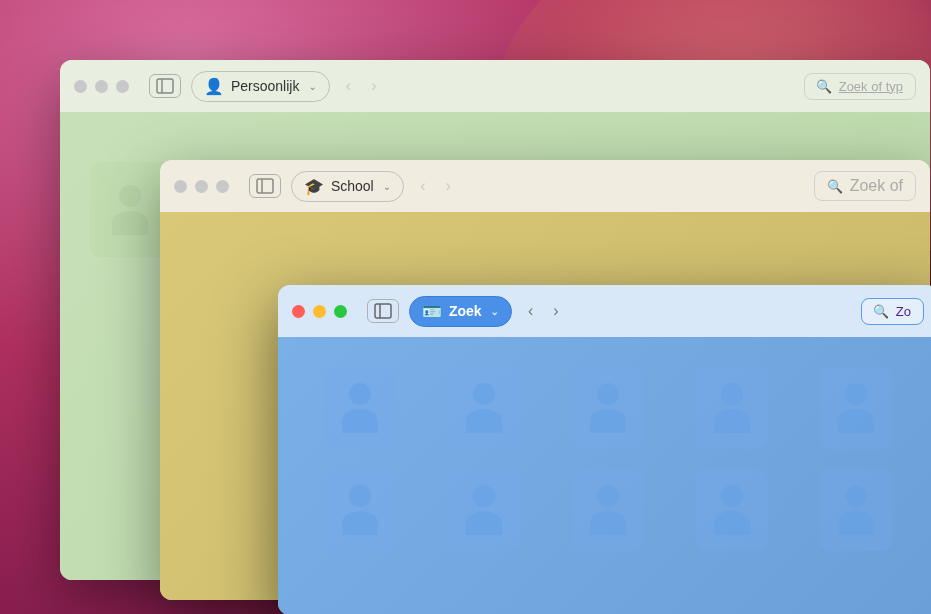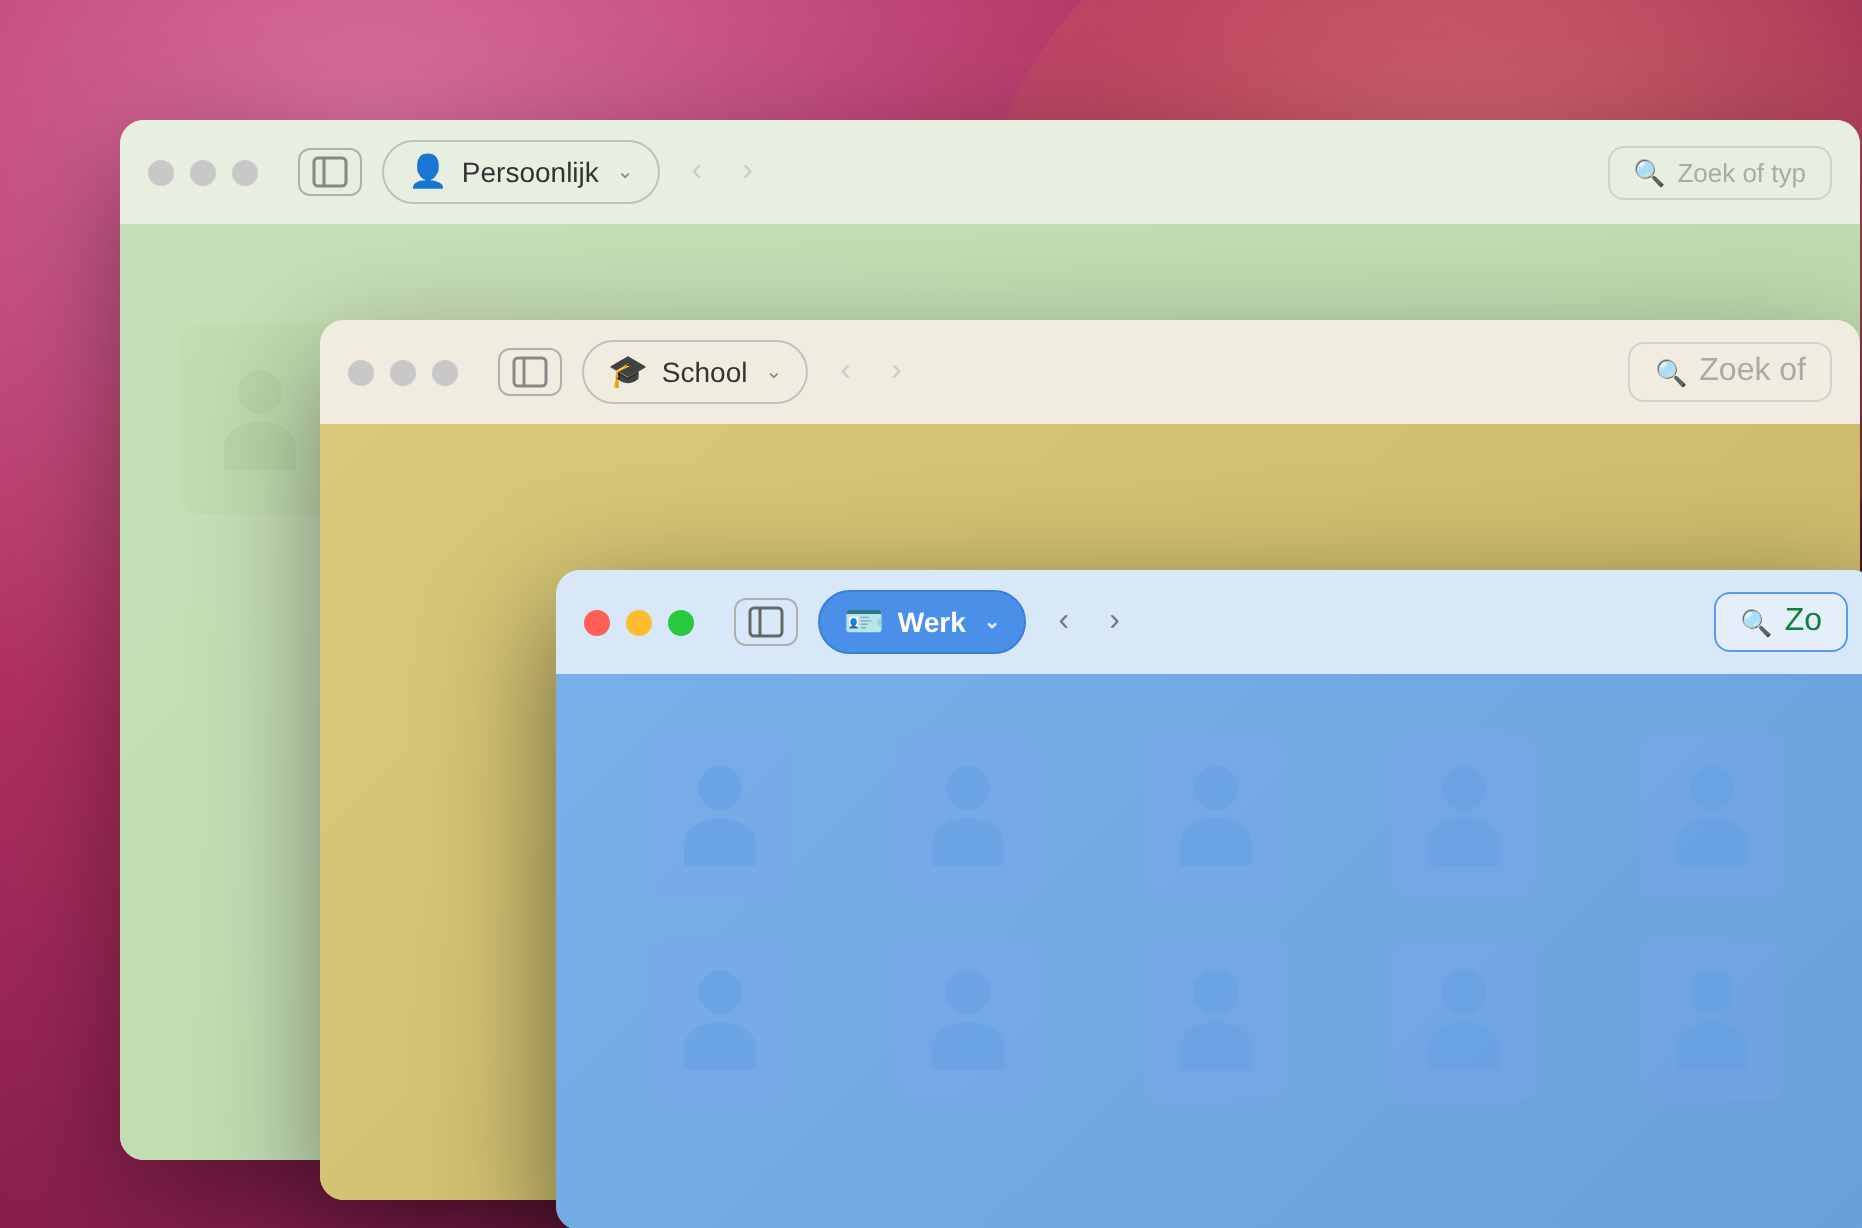--- a/index.html
+++ b/index.html
@@ -303,21 +303,21 @@
       <span style="font-size:16px;">👤</span>
       <span>Persoonlijk</span>
       <span class="chevron">⌄</span>
     </button>
     <div class="nav-btns">
       <button class="nav-btn" style="color:#ccc;">‹</button>
       <button class="nav-btn nav-btn-active" style="color:#ccc;">›</button>
     </div>
     <div class="search-bar">
       <span style="font-size:13px; color:#aaa;">🔍</span>
-      <span style="color:#aaa; font-size:13px;">Zoek of typ</span>
+      <span style="color:#aaa; font-size:13px;text-decoration:underline;">Zoek of typ</span>
     </div>
   </div>
   <div class="content content-persoonlijk">
 
     <div style="position:absolute; left:30px; top:50px; opacity:0.25;">
       <div class="card-icon" style="width:80px; height:95px; background: rgba(150,200,120,0.4);">
         <div class="ci-head" style="background: rgba(120,170,100,0.6);"></div>
         <div class="ci-body" style="background: rgba(120,170,100,0.6);"></div>
       </div>
     </div>
@@ -363,30 +363,30 @@
       <div class="dot dot-green"></div>
     </div>
     <button class="sidebar-btn">
       <svg viewBox="0 0 18 16" fill="none" xmlns="http://www.w3.org/2000/svg">
         <rect x="1" y="1" width="16" height="14" rx="2" stroke="#666" stroke-width="1.5" fill="none"></rect>
         <line x1="6" y1="1" x2="6" y2="15" stroke="#666" stroke-width="1.5"></line>
       </svg>
     </button>
     <button class="profile-btn profile-btn-werk">
       <span style="font-size:16px;">🪪</span>
-      <span>Werk</span>
+      <span>Zoek</span>
       <span class="chevron">⌄</span>
     </button>
     <div class="nav-btns">
       <button class="nav-btn" style="color:#777;">‹</button>
       <button class="nav-btn nav-btn-active" style="color:#777;">›</button>
     </div>
     <div class="search-bar search-bar-werk">
       <span style="font-size:13px; color:#88aadd;">🔍</span>
-      <span style="color:#15803d; font-size:16px;">Zo</span>
+      <span style="color:#4c1d95; font-size:13px;">Zo</span>
     </div>
   </div>
   <div class="content content-werk">
 
     <div class="contact-grid">
 
       <div class="contact-card">
         <div class="card-icon card-icon-werk">
           <div class="ci-head" style="background:rgba(100,160,230,0.55);"></div>
           <div class="ci-body" style="background:rgba(100,160,230,0.55);"></div>

